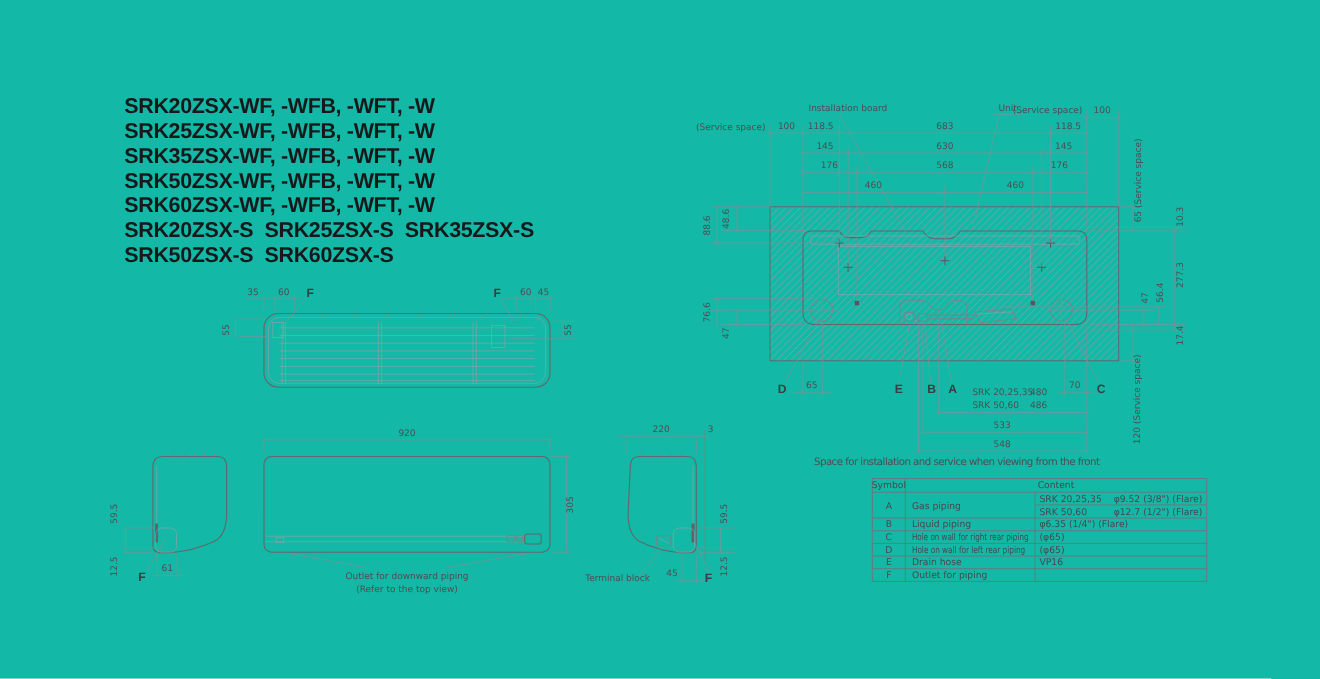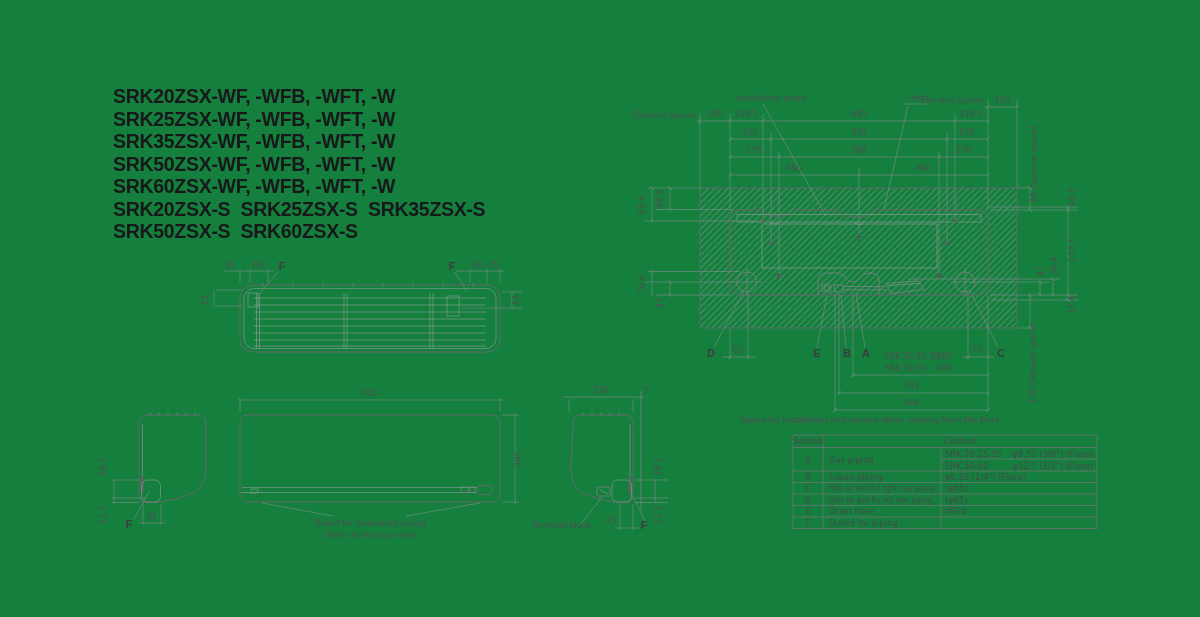--- a/index.html
+++ b/index.html
@@ -1,16 +1,16 @@
 <!DOCTYPE html>
 <html><head>
 <meta charset="utf-8">
 <style>
   html,body{margin:0;padding:0;background:#fff;}
-  #stage{position:relative;width:1200px;height:617px;background:#15803d;overflow:hidden;
+  #stage{position:relative;width:1200px;height:617px;background:#14b8a6;overflow:hidden;
          font-family:"DejaVu Sans",sans-serif;}
   svg{position:absolute;left:0;top:0;}
   .mdl{font:bold 19.5px "Liberation Sans",sans-serif;fill:#17181a;letter-spacing:-0.3px;}
   .pre{white-space:pre;}
   .dt{font:8.2px "DejaVu Sans",sans-serif;fill:#4c4f53;}
   .dtc{text-anchor:middle;}
   .dte{text-anchor:end;}
   .pt{font:bold 11px "Liberation Sans",sans-serif;fill:#3a3d41;text-anchor:middle;}
   .note{font:9.3px "DejaVu Sans",sans-serif;fill:#4c4f53;text-anchor:middle;}
   .tb{font:8.4px "DejaVu Sans",sans-serif;fill:#46494d;}

